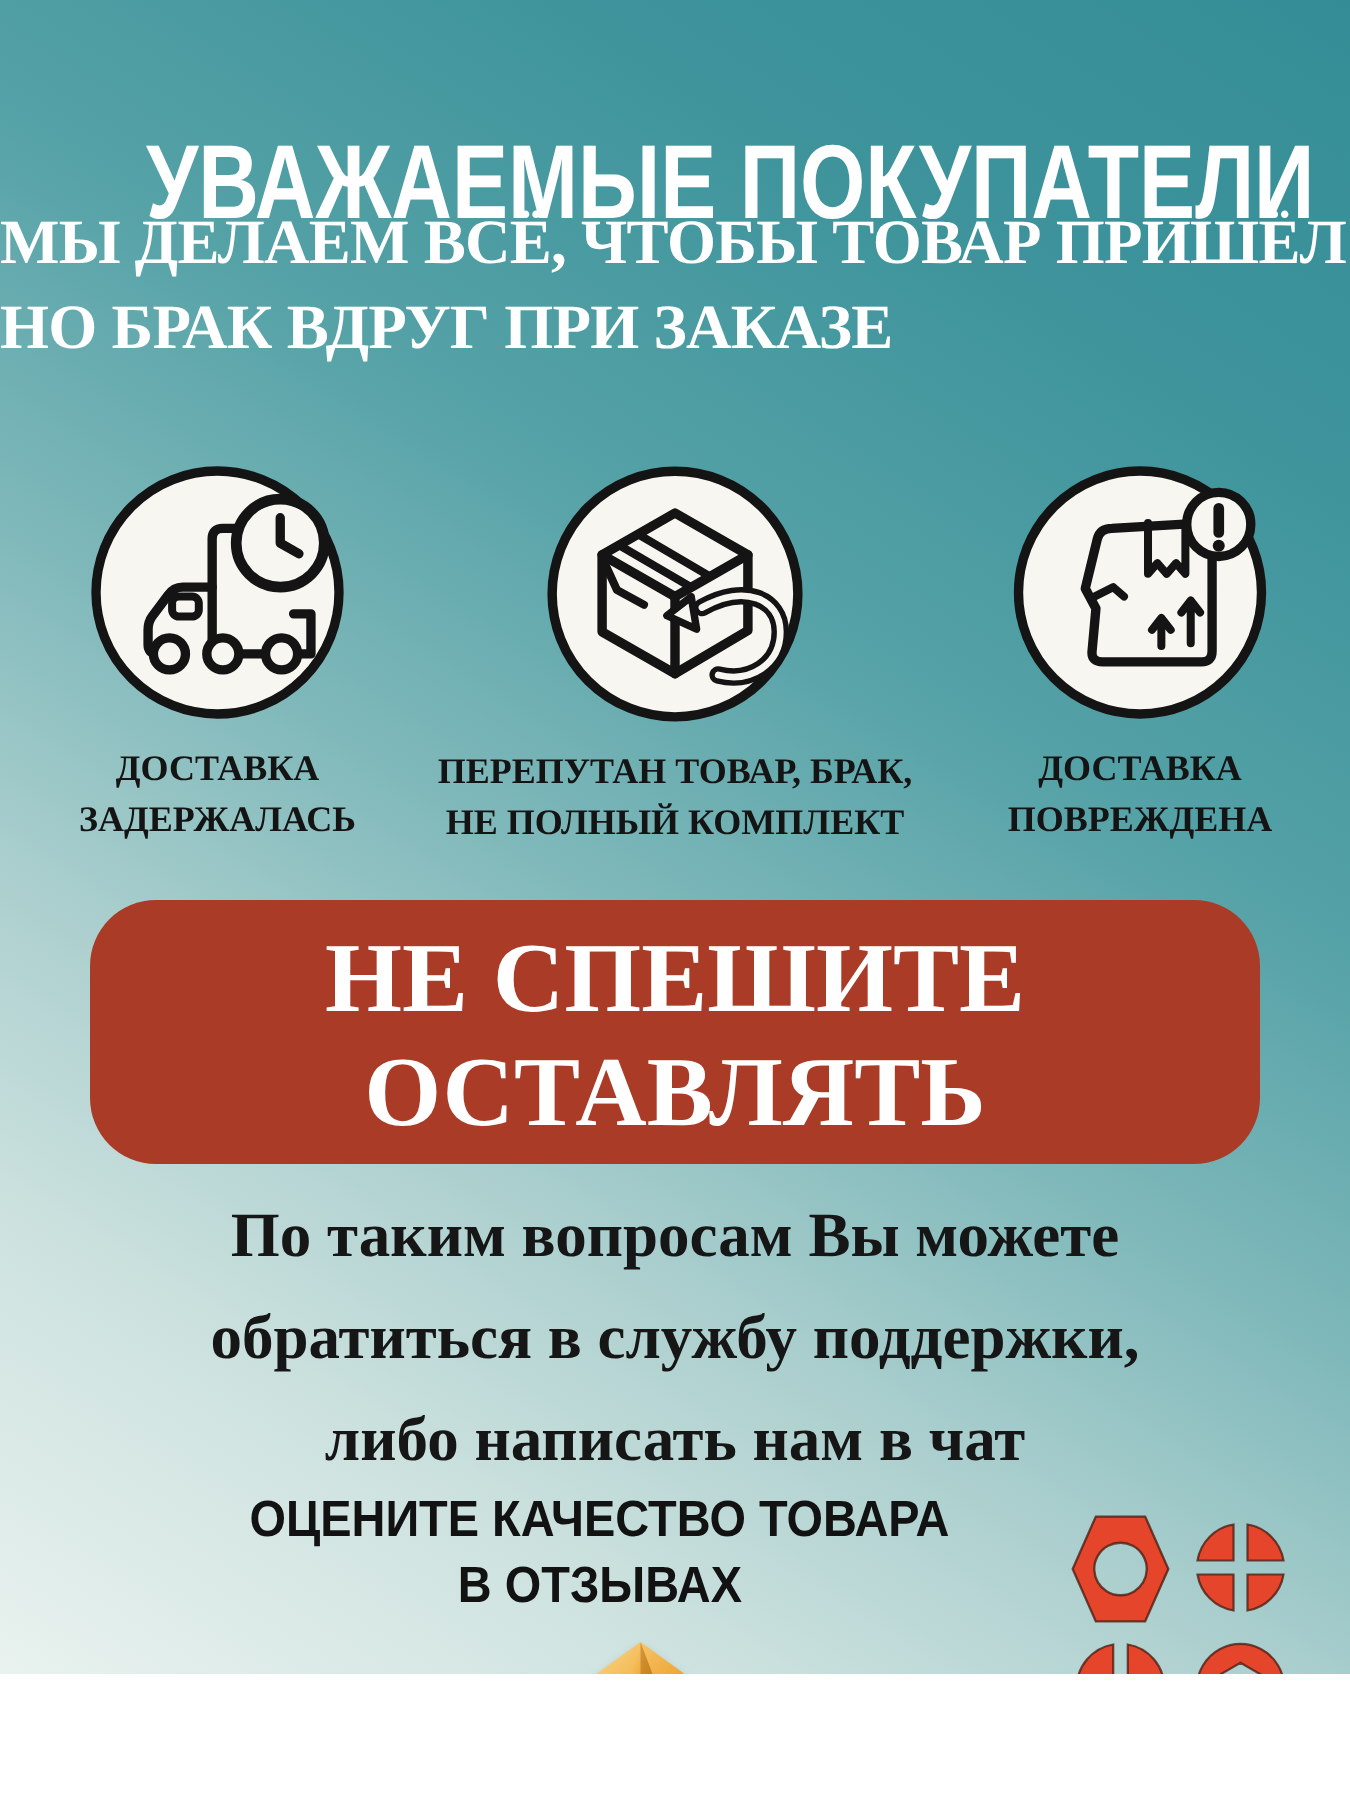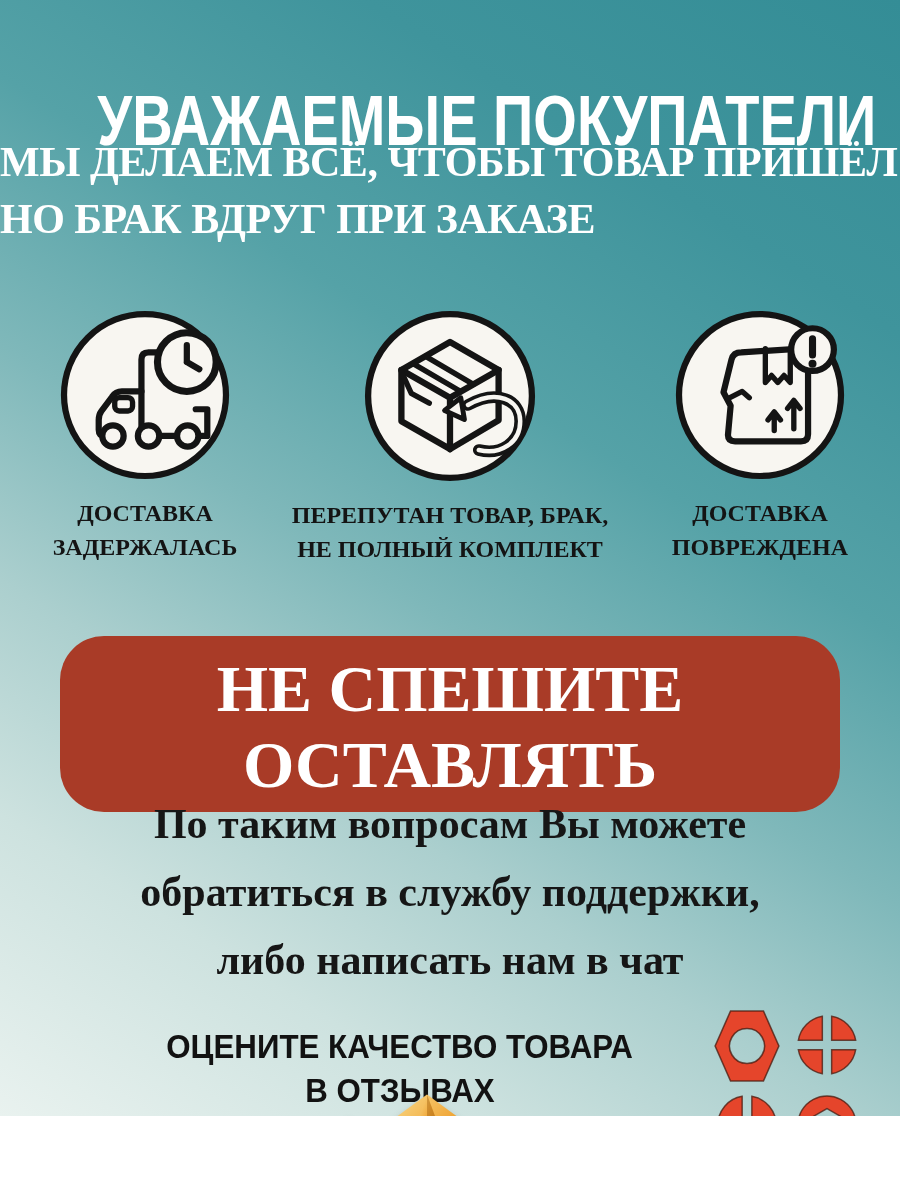--- a/index.html
+++ b/index.html
@@ -25,29 +25,29 @@
 
   .issues{position:absolute;top:306px;left:0;width:900px;height:270px;}
   .issue{position:absolute;text-align:center;}
   .issue .badge{margin:0 auto;}
   .issue-1{left:10px;width:270px;}
   .issue-2{left:290px;width:320px;}
   .issue-3{left:620px;width:280px;}
   .issue svg.badge{display:block;}
   .caption{margin-top:12px;font-size:24px;line-height:34px;color:#141414;}
 
-  .banner{position:absolute;top:636px;left:60px;width:780px;height:176px;
+  .banner{position:absolute;top:600px;left:60px;width:780px;height:176px;
     background:var(--banner,#a93b27);border-radius:44px;text-align:center;
     color:var(--banner-text,#ffffff);font-size:66px;line-height:76px;padding-top:6px;
     box-sizing:border-box;display:flex;flex-direction:column;justify-content:center;}
 
   .support{position:absolute;top:790px;left:0;width:900px;text-align:center;
     font-size:42px;line-height:68px;color:var(--body-text,#161616);}
 
-  .rate{position:absolute;top:1024px;left:0;width:800px;text-align:center;
+  .rate{position:absolute;top:991px;left:0;width:800px;text-align:center;
     font-size:34px;line-height:44px;color:#121212;}
   .rate .squeeze{display:inline-block;transform:scaleX(0.92);transform-origin:center;}
 
   .stars{position:absolute;top:1086px;left:262px;width:330px;height:90px;
     display:flex;align-items:flex-end;justify-content:center;gap:9px;}
   .stars svg{display:block;filter:drop-shadow(0 3px 3px rgba(60,60,40,0.25));}
 
   .fasteners{position:absolute;left:714px;top:1010px;width:150px;height:150px;}
   .fasteners svg{position:absolute;display:block;}
   .f-hex{left:0;top:0;width:66px;height:72px;}

